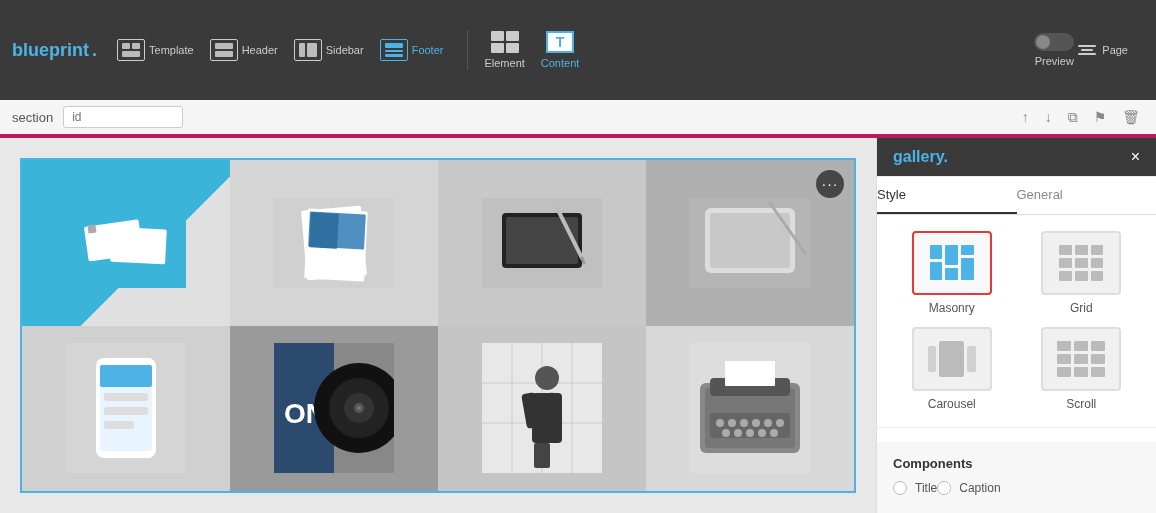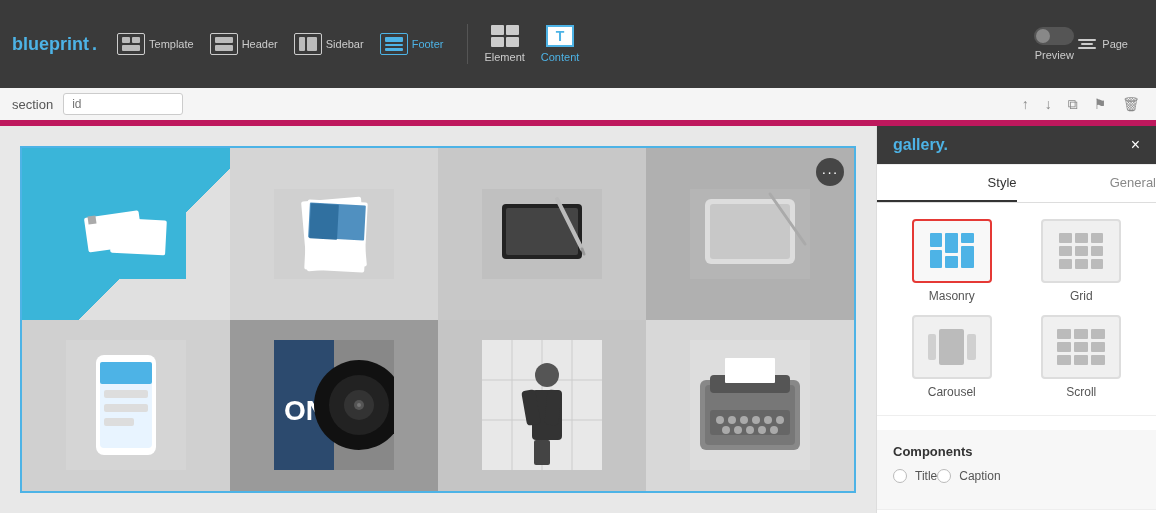--- a/index.html
+++ b/index.html
@@ -4,21 +4,21 @@
   <style>
     * { box-sizing: border-box; margin: 0; padding: 0; }
     body { font-family: -apple-system, BlinkMacSystemFont, 'Segoe UI', sans-serif; display: flex; flex-direction: column; height: 513px; overflow: hidden; background: #f0f0f0; }
 
     
     .toolbar {
       background: #3a3a3a;
       display: flex;
       align-items: center;
       padding: 12px 12px;
-      height: 88px;
+      height: 100px;
       flex-shrink: 0;
     }
     .toolbar-logo {
       color: #fff;
       font-size: 18px;
       font-weight: bold;
       margin-right: 20px;
       display: flex;
       align-items: center;
       gap: 3px;
@@ -116,21 +116,21 @@
       flex-direction: column;
       align-items: center;
       justify-content: center;
       gap: 2px;
     }
     .page-icon div { width: 18px; height: 2px; background: #ccc; border-radius: 1px; }
 
     
     .section-bar {
       background: #f5f5f5;
-      border-bottom: 6px solid #be185d;
+      border-bottom: 4px solid #be185d;
       display: flex;
       align-items: center;
       padding: 0 12px;
       height: 38px;
       flex-shrink: 0;
     }
     .section-label {
       color: #555;
       font-size: 13px;
       margin-right: 10px;
@@ -303,21 +303,21 @@
       cursor: pointer;
     }
 
     
     .panel-tabs {
       display: flex;
       border-bottom: 1px solid #ddd;
     }
     .panel-tab {
       flex: 1;
-      text-align: right;
+      text-align: left;
       padding: 10px 0;
       font-size: 13px;
       color: #888;
       cursor: pointer;
       border-bottom: 2px solid transparent;
     }
     .panel-tab.active {
       color: #333;
       border-bottom: 2px solid #333;
     }

